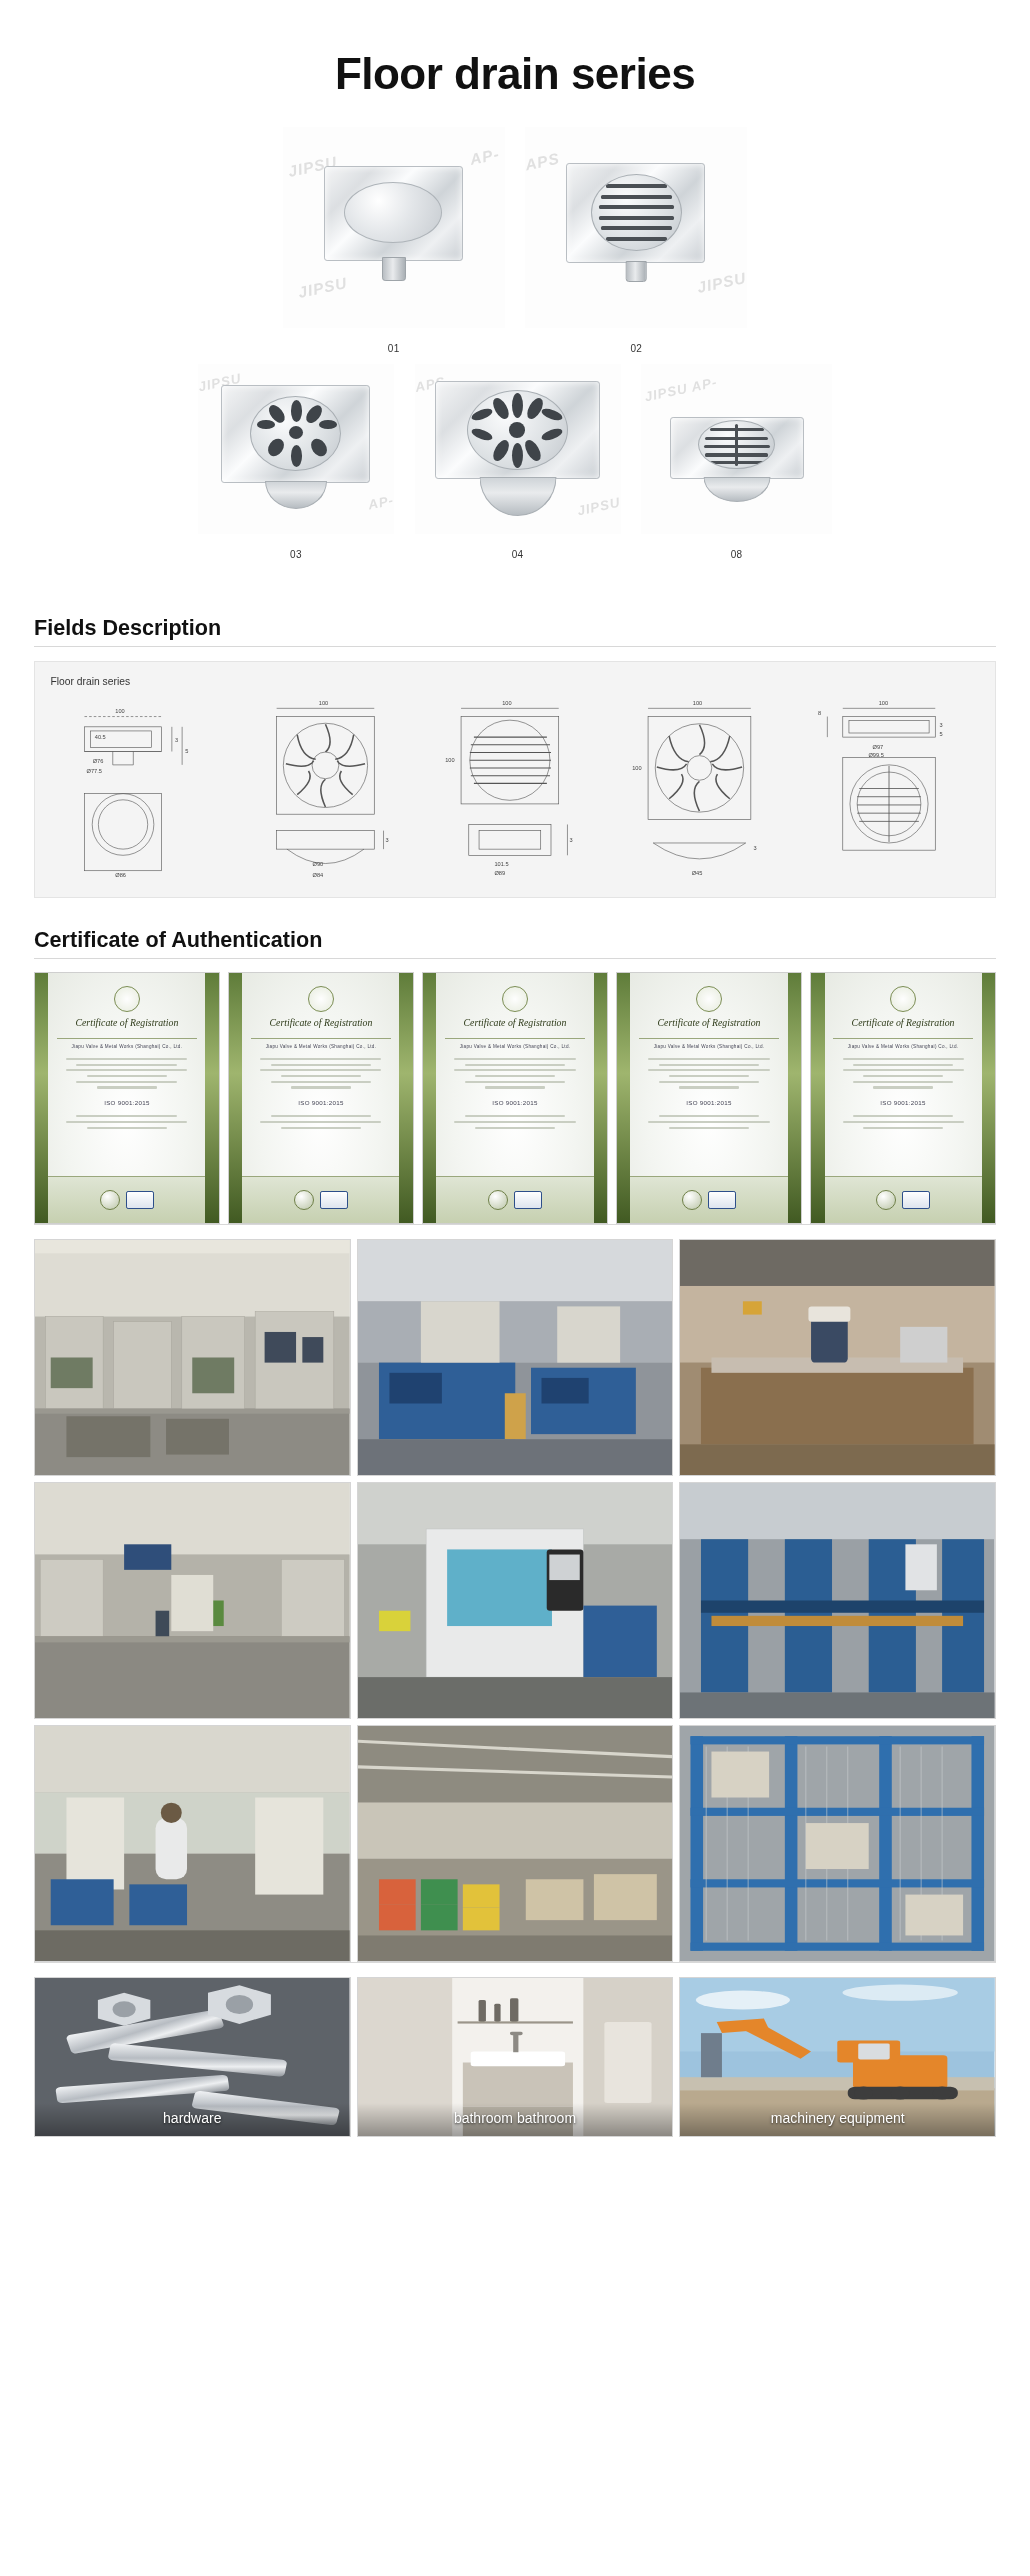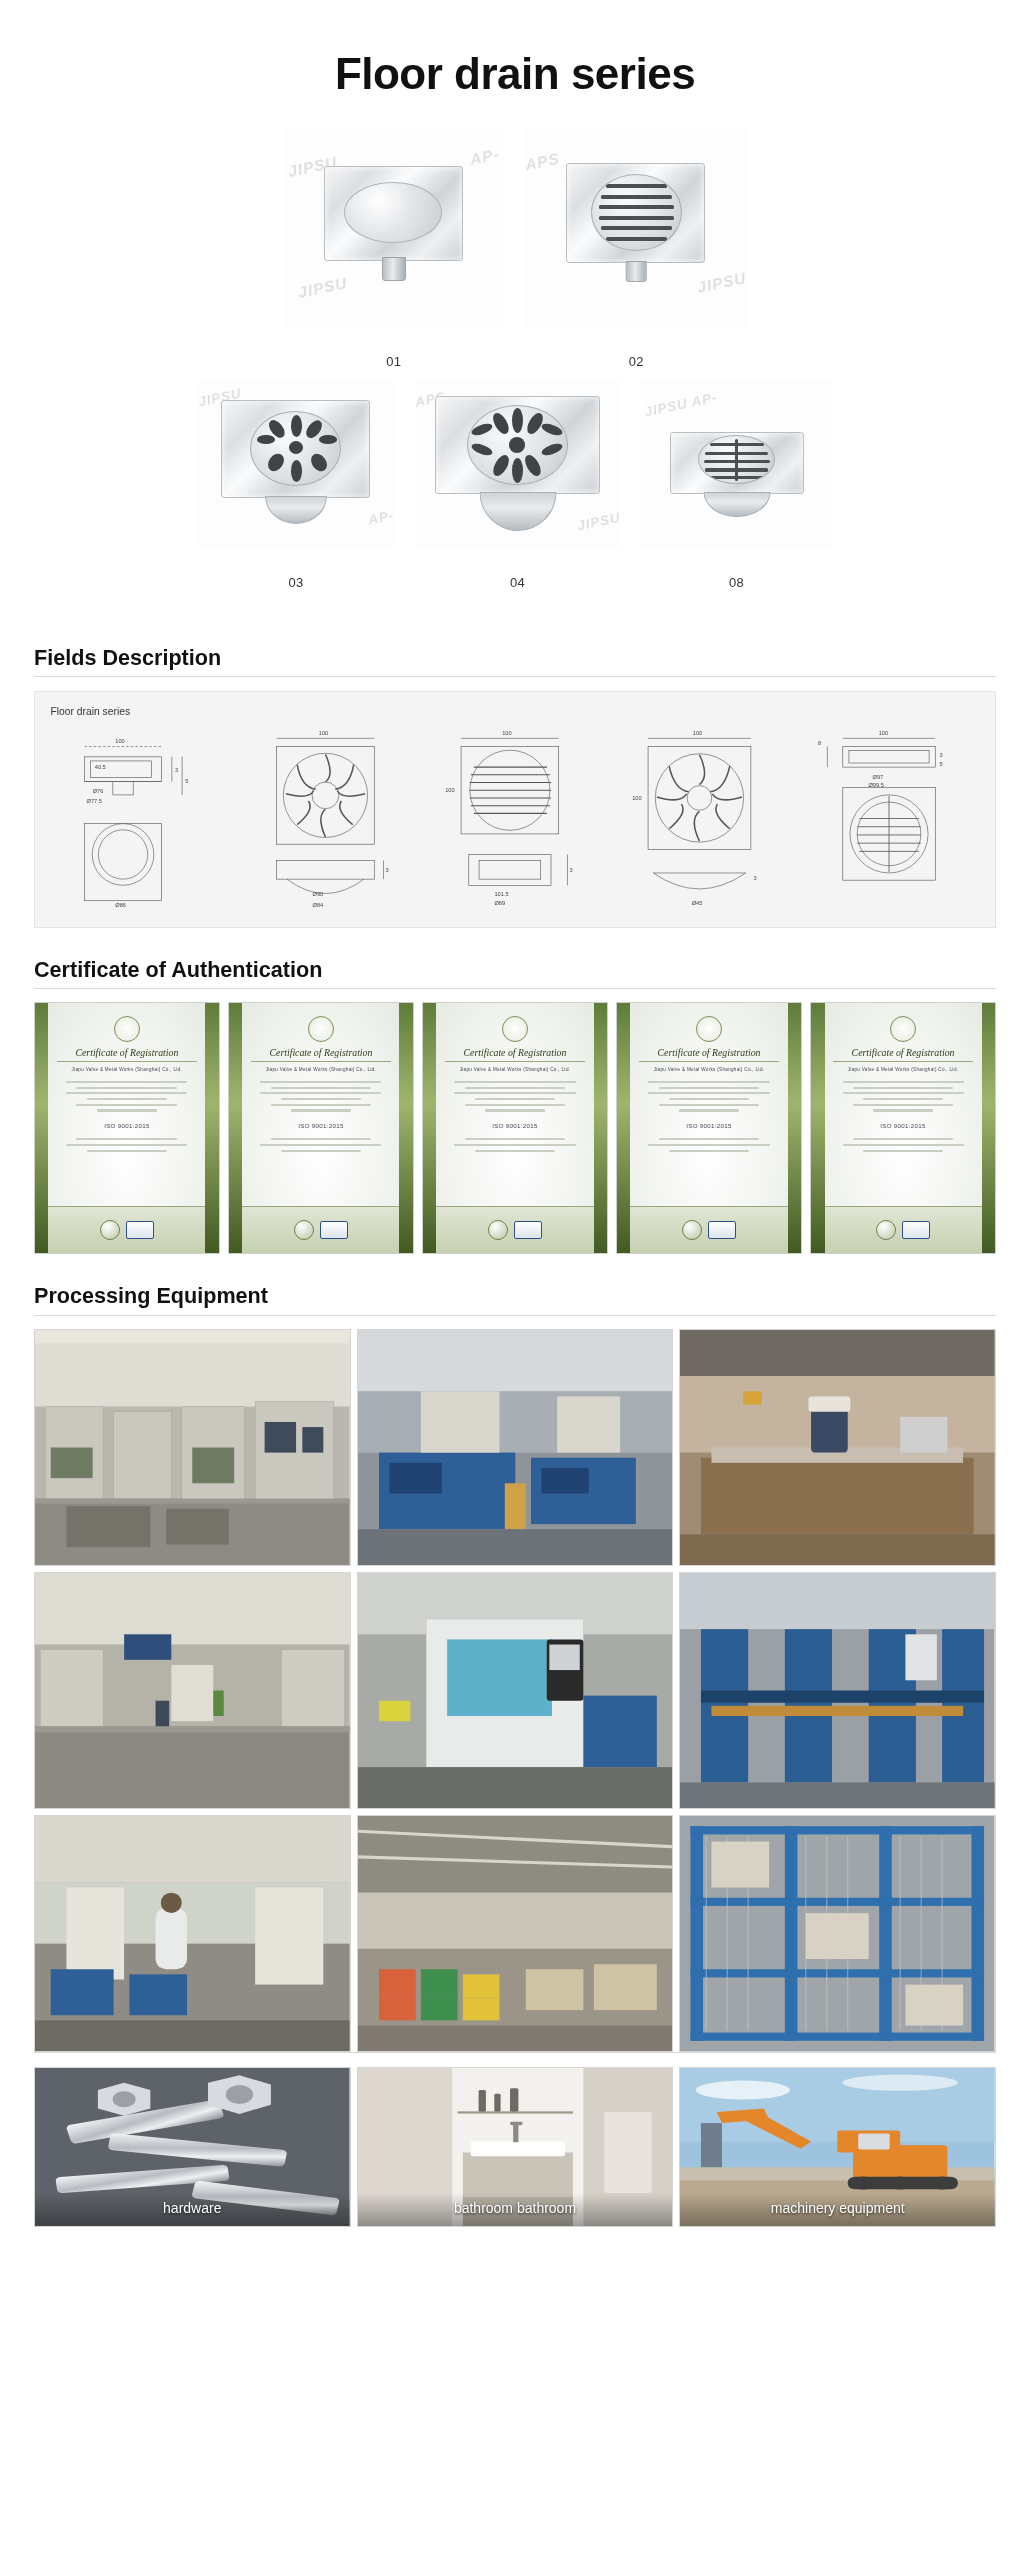--- a/index.html
+++ b/index.html
@@ -37,23 +37,23 @@
     justify-content: center;
     align-items: flex-end;
     gap: 20.6px;
   }
   .hero-row.row1 { padding: 0 0 10.3px 0; }
   .hero-row.row2 { padding: 0 0 5.2px 0; }
   .hero-item {
     text-align: center;
   }
   .hero-item .caption {
-    font-size: 13px;
+    font-size: 10px;
     color: #333;
-    margin-top: 26px;
+    margin-top: 15px;
     letter-spacing: 0.3px;
   }
   .drain-stage {
     position: relative;
     display: flex;
     align-items: center;
     justify-content: center;
     background: #fdfdfd;
     overflow: hidden;
   }
@@ -190,21 +190,21 @@
     margin: 3.1px auto 5.2px auto;
     background: radial-gradient(circle,#fefefe,#e6ebdc);
   }
   .cert .c-title {
     text-align: center;
     font-family: "Liberation Serif", serif;
     font-style: italic;
     font-size: 9.8px;
     color: #2d3a18;
     border-bottom: 0.5px solid #9aa77c;
-    padding-bottom: 3px;
+    padding-bottom: 10px;
     margin-bottom: 2px;
   }
   .cert .c-lines { padding: 2.1px 3.1px; }
   .cert .c-lines i {
     display: block;
     height: 2.1px;
     background: #c9cec2;
     margin: 3.6px auto;
     border-radius: 1px;
   }
@@ -698,21 +698,20 @@
       <div class="c-foot">
         <div class="c-badges">
           <span class="badge"></span>
           <span class="badge iaf"></span>
         </div>
       </div>
     </div>
 
   </div>
 
-  <h2 class="section-head">Processing Equipment</h2>
   <div class="section-rule"></div>
 
   <div class="photo-grid">
 
     <div class="photo">
       <svg viewBox="0 0 600 460" preserveAspectRatio="none" xmlns="http://www.w3.org/2000/svg">
         <rect width="600" height="460" fill="#cfcec7"></rect>
         <rect y="0" width="600" height="150" fill="#dedcd3"></rect>
         <rect y="150" width="600" height="180" fill="#b9b7ae"></rect>
         <rect y="330" width="600" height="130" fill="#8d8b84"></rect>

